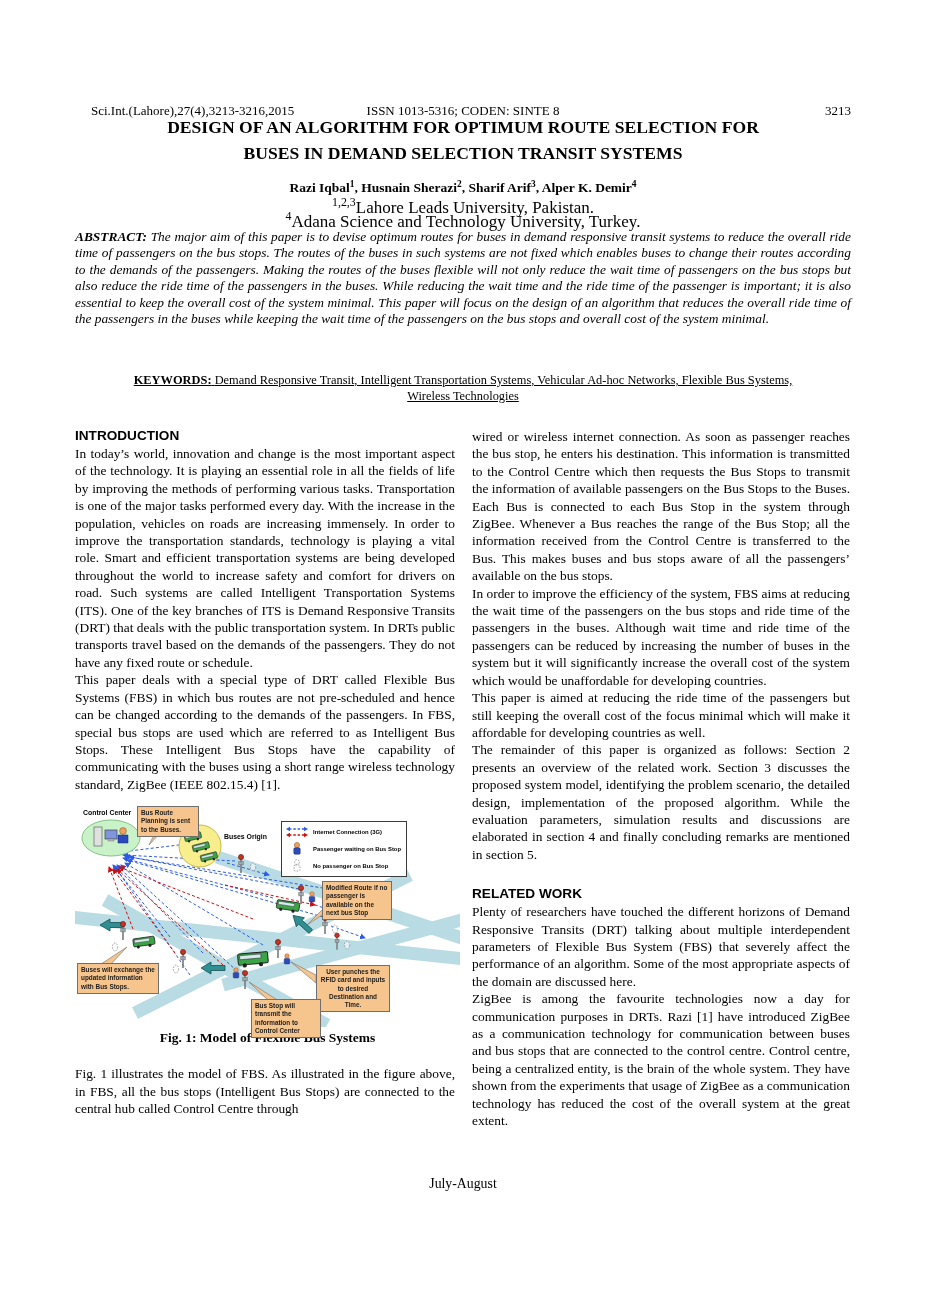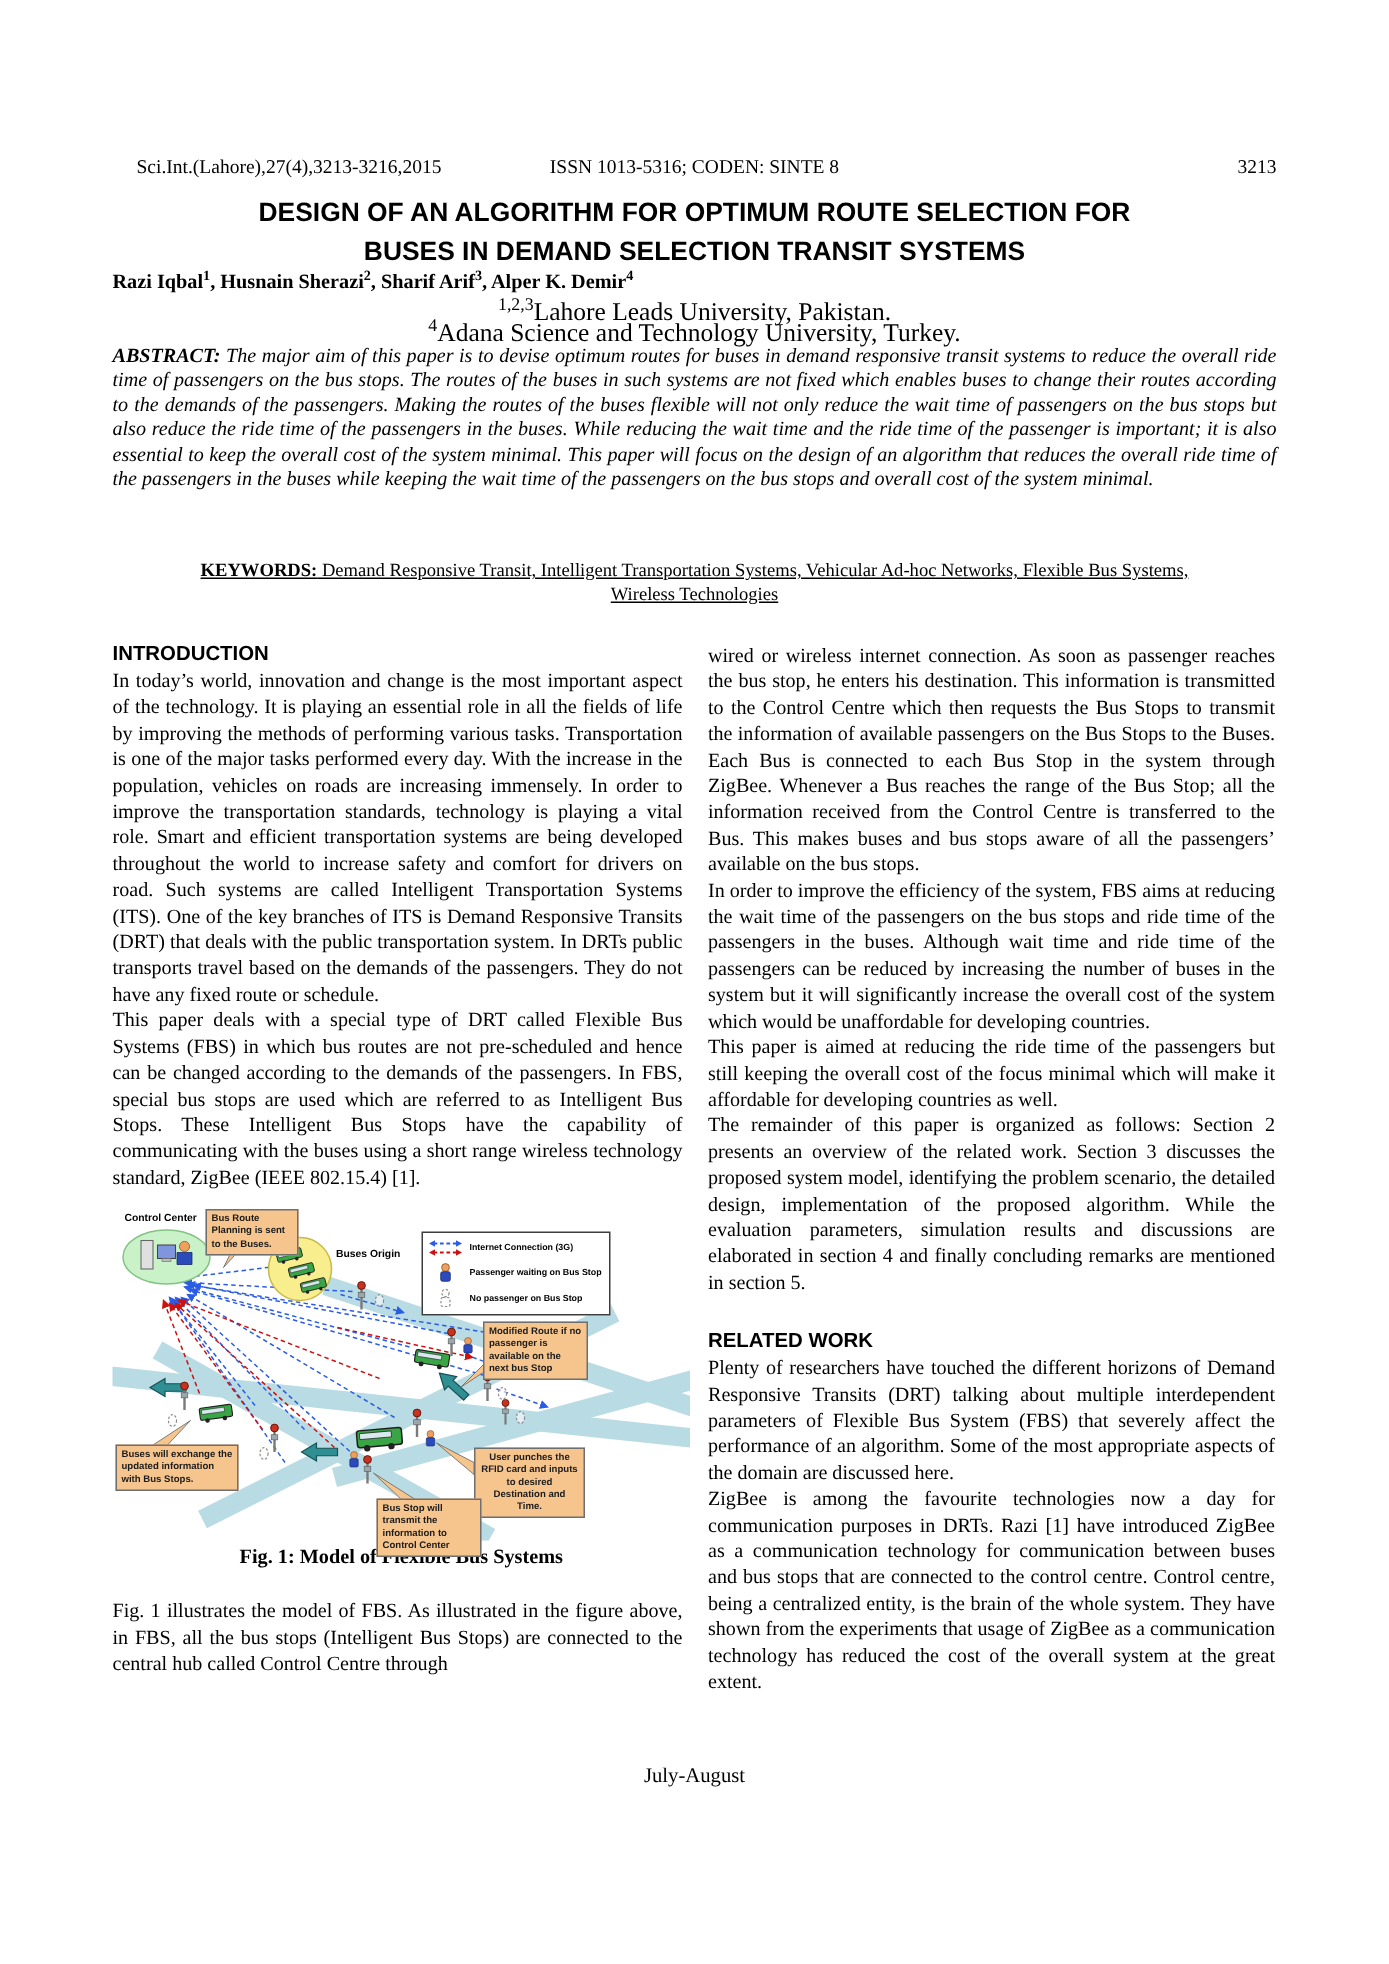--- a/index.html
+++ b/index.html
@@ -5,23 +5,23 @@
   html,body{margin:0;padding:0;background:#ffffff;}
   .page{position:relative;width:926px;height:1309px;background:#ffffff;color:#000;
         font-family:"Liberation Serif",serif;overflow:hidden;}
   .abs{position:absolute;}
   
   .hdr{top:103px;left:75px;width:776px;font-size:13px;}
   .hdr .hl{position:absolute;left:0;top:0;margin-left:16px;}
   .hdr .hc{position:absolute;left:0;width:100%;text-align:center;top:0;}
   .hdr .hr{position:absolute;right:0;top:0;}
   
-  .title{top:128px;left:55px;width:816px;text-align:center;
-         font-family:Liberation Sans, sans-serif;font-weight:bold;font-size:17.6px;line-height:26px;}
-  .authors{top:180px;left:75px;width:776px;text-align:left;font-weight:bold;font-size:13.5px;}
+  .title{top:114px;left:55px;width:816px;text-align:center;
+         font-family:Liberation Serif, serif;font-weight:bold;font-size:17.6px;line-height:26px;}
+  .authors{top:180px;left:75px;width:776px;text-align:center;font-weight:bold;font-size:13.5px;}
   .affil{left:75px;width:776px;text-align:center;font-size:17px;}
   .af1{top:198px;} .af2{top:212px;}
   sup{font-size:70%;line-height:0;}
   
   .abstract{top:229px;left:75px;width:776px;font-style:italic;font-size:13.4px;line-height:16.4px;text-align:justify;}
   .abstract .lbl{font-weight:bold;}
   .keywords{top:372px;left:75px;width:776px;text-align:center;font-size:12.4px;line-height:16px;text-decoration:underline;}
   .keywords .lbl{font-weight:bold;}
   
   .col{top:428px;}

